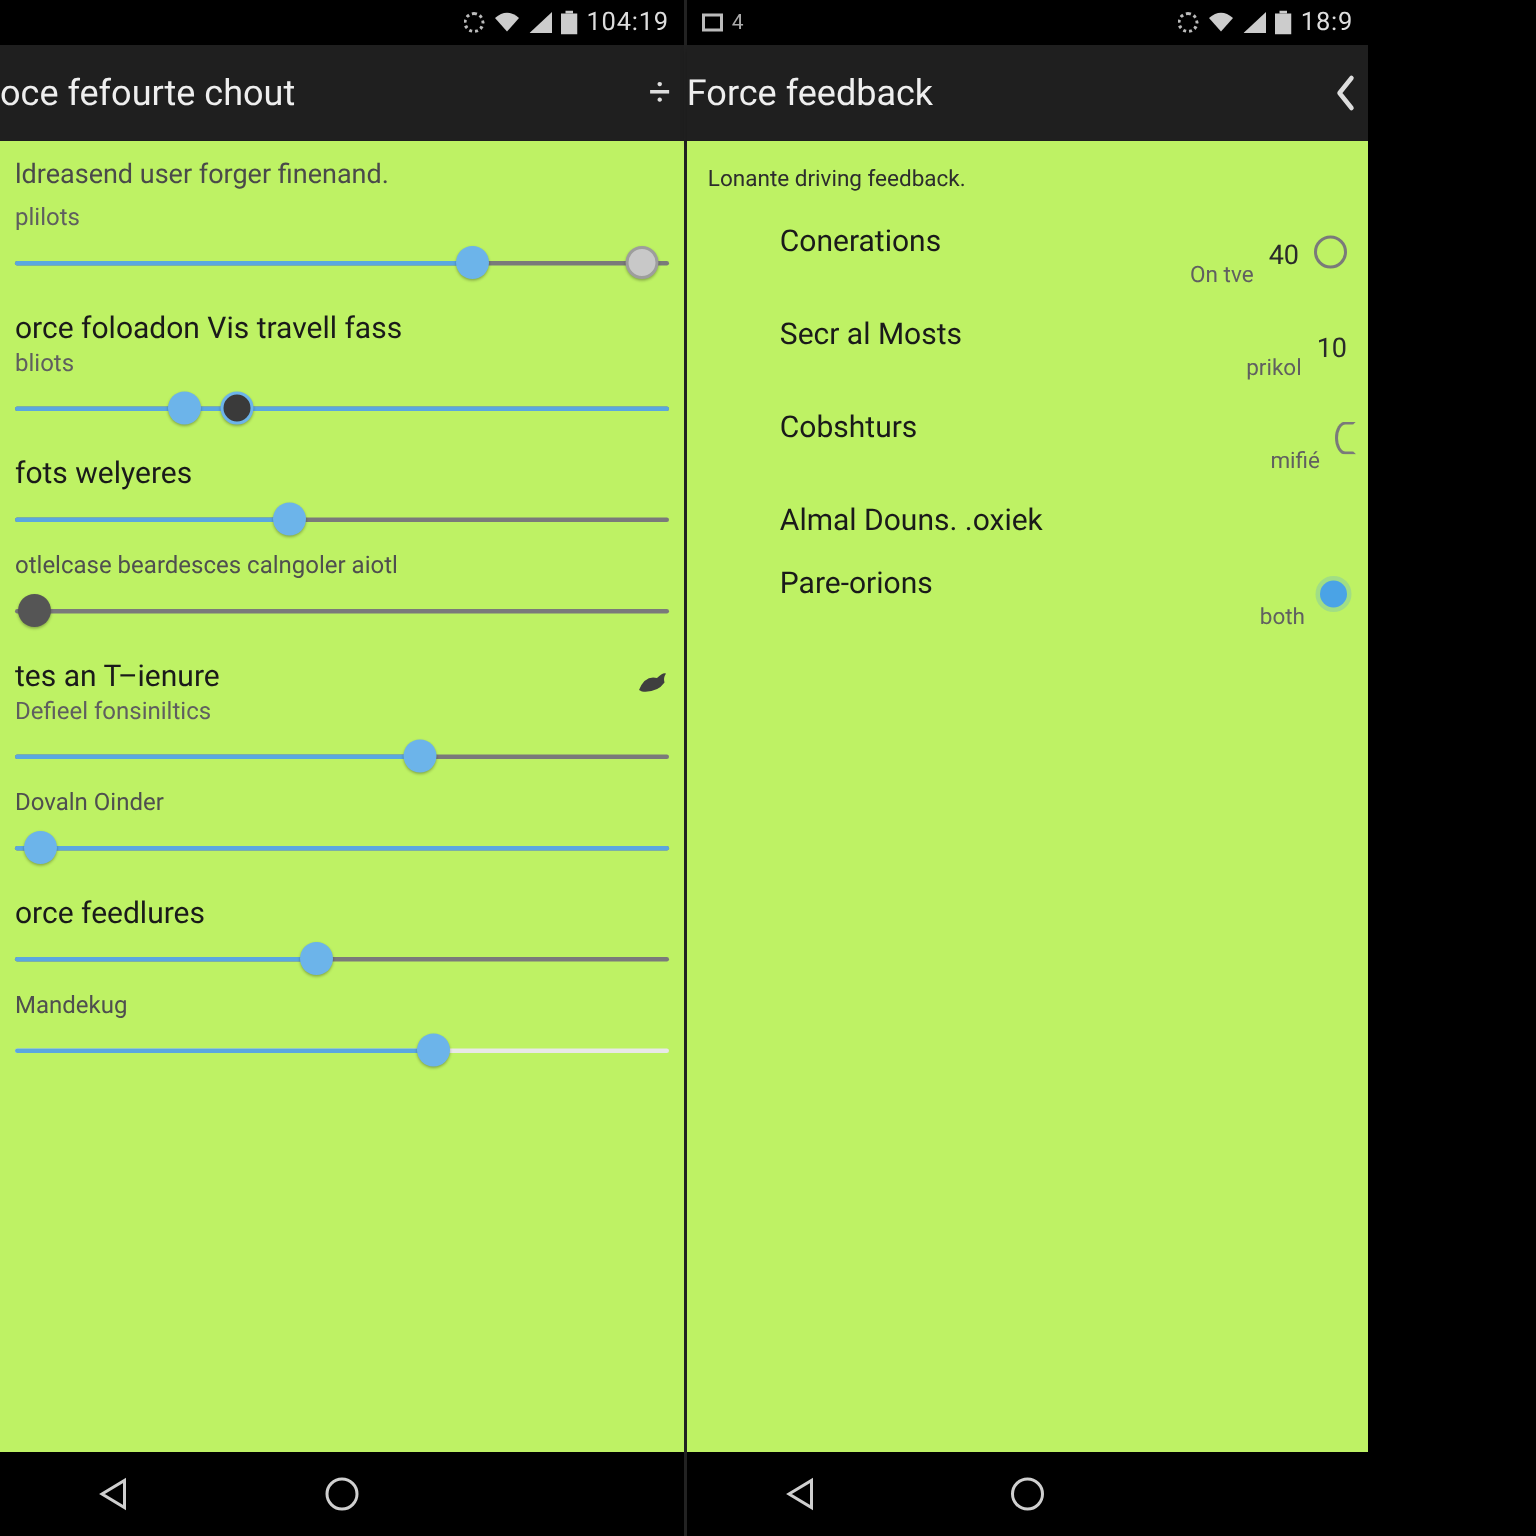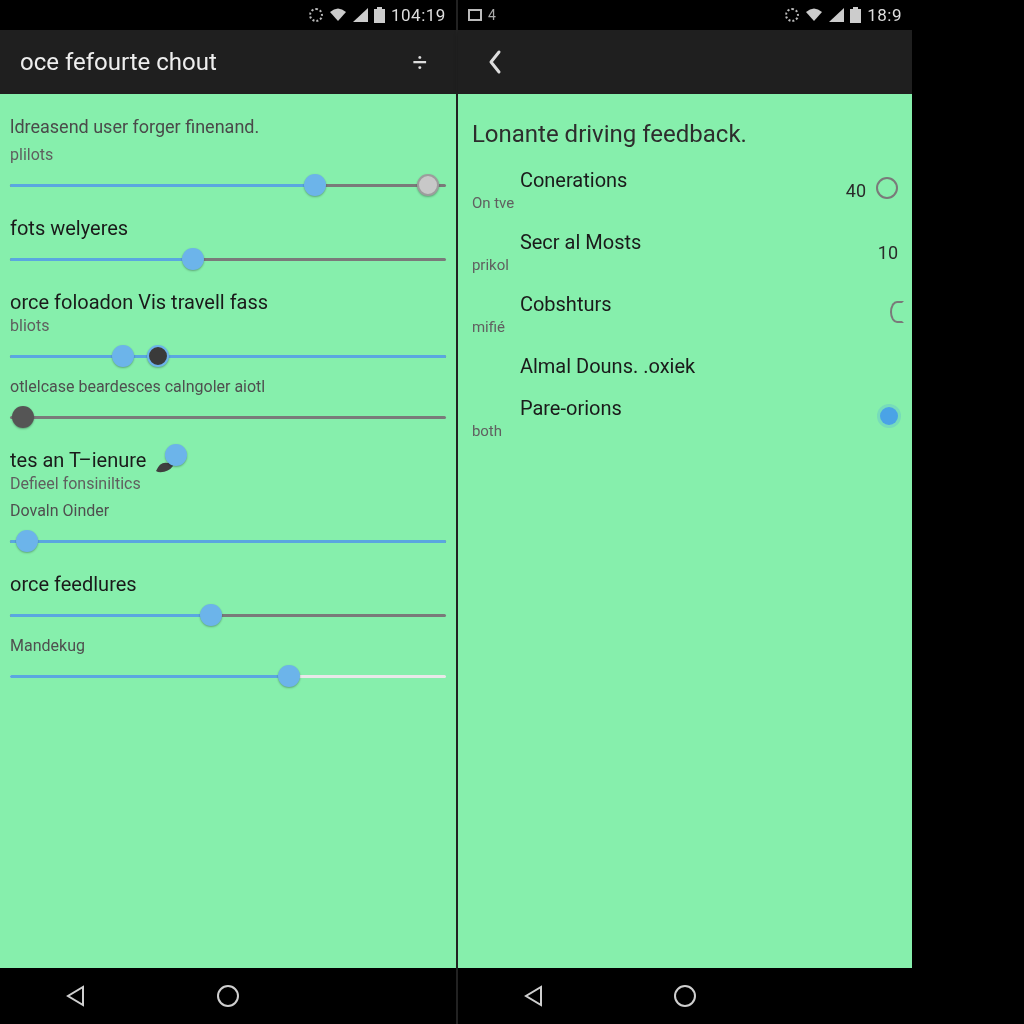--- a/index.html
+++ b/index.html
@@ -10,26 +10,26 @@
 
   
   .statusbar { height:30px; background:#000; color:#ccc; display:flex; align-items:center; justify-content:flex-end; padding:0 10px; font-size:16px; gap:6px; }
   .statusbar .left-ind { margin-right:auto; display:flex; align-items:center; gap:6px; color:#aaa; font-size:14px;}
   .ico { display:inline-block; }
   .ico-gear { width:14px; height:14px; border:2px dotted #bbb; border-radius:50%; }
   .ico-wifi svg, .ico-cell svg, .ico-batt svg, .ico-back-chevron svg { display:block; }
   .clock { font-size:17px; letter-spacing:0.5px; color:#ddd; }
 
   
-  .appbar { height:64px; background:#1f1f1f; color:#eee; display:flex; align-items:center; padding:0 20px; font-size:24px; font-weight:400; box-shadow:0 2px 4px rgba(0,0,0,0.3); }
+  .appbar { height:64px; background:#1f1f1f; color:#eee; display:flex; align-items:center; padding:0 0; font-size:24px; font-weight:400; box-shadow:0 2px 4px rgba(0,0,0,0.3); }
   .appbar .title { flex:1; white-space:nowrap; overflow:hidden; }
   .appbar .action { width:32px; height:32px; display:flex; align-items:center; justify-content:center; color:#ddd; font-size:26px; cursor:pointer;}
 
   
-  .content { flex:1; background:#86efac; overflow:hidden; padding-top:10px; }
+  .content { flex:1; background:#bef264; overflow:hidden; }
   .section-sub { color:#4a4a4a; font-size:18px; padding:12px 10px 4px 10px; }
   .row { padding:4px 10px 0 10px; }
   .label { color:#1a1a1a; font-size:20px; padding:10px 0 2px 0; }
   .sublabel { color:#5f5f5f; font-size:16px; padding-bottom:4px; }
 
   
   .slider { position:relative; height:34px; display:flex; align-items:center; }
   .track { position:absolute; left:0; right:0; height:3px; background:#7a7a7a; border-radius:2px; }
   .fill { position:absolute; left:0; height:3px; background:#5aa7e0; border-radius:2px; }
   .thumb { position:absolute; width:22px; height:22px; border-radius:50%; background:#6cb4ea; top:50%; transform:translate(-50%,-50%); box-shadow:0 1px 2px rgba(0,0,0,0.3); }
@@ -38,21 +38,21 @@
   .thumb.grey { background:#555; }
 
   .twothumb .thumb2 { position:absolute; width:22px; height:22px; border-radius:50%; top:50%; transform:translate(-50%,-50%); }
 
   .infotext { color:#2a2a2a; font-size:19px; padding:14px 10px 2px 10px; line-height:1.35; }
 
   
   .list-item { padding:10px 14px 8px 14px; display:flex; align-items:flex-start; }
   .list-item .texts { flex:1; }
   .li-title { color:#1a1a1a; font-size:20px;margin-left:48px; }
-  .li-sub { color:#606060; font-size:15px; padding-top:2px; }
+  .li-sub { color:#606060; font-size:15px; padding-top:2px;text-align:right; }
   .li-val { color:#2a2a2a; font-size:18px; padding-left:10px; align-self:center; }
   .li-ctrl { padding-left:10px; align-self:center; }
   .radio-off { width:22px; height:22px; border:2px solid #7a7a7a; border-radius:50%; display:inline-block; }
   .radio-on { width:18px; height:18px; border-radius:50%; background:#4aa3e6; display:inline-block; box-shadow:0 0 0 3px rgba(74,163,230,0.25); }
 
   .smallicon { color:#4a4a4a; font-size:18px; padding-left:8px; align-self:center;}
 
   
   .navbar { height:56px; background:#000; display:flex; align-items:center; justify-content:space-around; }
   .navbtn { width:80px; height:40px; display:flex; align-items:center; justify-content:center; color:#cfcfcf; cursor:pointer;}
@@ -100,48 +100,48 @@
         <div class="sublabel">plilots</div>
         <div class="slider twothumb">
           <div class="track"></div>
           <div class="fill" style="width:70%"></div>
           <div class="thumb" style="left:70%"></div>
           <div class="thumb outline thumb2" style="left:96%"></div>
         </div>
       </div>
 
       <div class="row">
-        <div class="label">fots welyeres</div>
-        <div class="slider">
-          <div class="track"></div>
-          <div class="fill" style="width:42%"></div>
-          <div class="thumb" style="left:42%"></div>
-        </div>
-      </div>
-
-      <div class="row">
         <div class="label">orce foloadon Vis travell fass</div>
         <div class="sublabel">bliots</div>
         <div class="slider twothumb">
           <div class="track"></div>
           <div class="fill" style="width:100%"></div>
           <div class="thumb" style="left:26%"></div>
           <div class="thumb dark thumb2" style="left:34%"></div>
         </div>
       </div>
 
       <div class="row">
+        <div class="label">fots welyeres</div>
+        <div class="slider">
+          <div class="track"></div>
+          <div class="fill" style="width:42%"></div>
+          <div class="thumb" style="left:42%"></div>
+        </div>
+      </div>
+
+      <div class="row">
         <div class="sublabel" style="color:#4f4f4f">otlelcase beardesces calngoler aiotl</div>
         <div class="slider">
           <div class="track"></div>
           <div class="thumb grey" style="left:3%"></div>
         </div>
       </div>
 
-      <div class="row" style="display:flex;flex-direction:row;">
+      <div class="row" style="display:flex;flex-direction:column;">
         <div style="display:flex;align-items:center;">
           <div style="flex:1">
             <div class="label">tes an T–ienure</div>
             <div class="sublabel">Defieel fonsiniltics</div>
           </div>
           <div class="smallicon">
             <svg width="22" height="18" viewBox="0 0 22 18">
                 <path d="M2 14 Q6 4 14 6 Q18 2 20 3 Q18 6 19 9 Q14 16 4 15 Z" fill="#3f3f3f"></path>
               </svg>
           </div>
@@ -217,29 +217,30 @@
       <span class="ico ico-batt">
         <svg width="11" height="16" viewBox="0 0 11 16">
             <rect x="0" y="2" width="11" height="14" fill="#ccc"></rect>
             <rect x="3" y="0" width="5" height="2" fill="#ccc"></rect>
           </svg>
       </span>
       <span class="clock">18:9</span>
     </div>
 
     <div class="appbar">
+      <div class="title">Force feedback</div>
       <div class="action">
         <svg width="18" height="28" viewBox="0 0 18 28">
             <path d="M14 4 L6 14 L14 24" fill="none" stroke="#ddd" stroke-width="3" stroke-linecap="round" stroke-linejoin="round"></path>
           </svg>
       </div>
     </div>
 
     <div class="content">
-      <div class="section-sub" style="color:#2d2d2d;font-size:24px;padding:16px 14px 10px 14px">Lonante driving feedback.</div>
+      <div class="section-sub" style="color:#2d2d2d;font-size:15px;padding:16px 14px 10px 14px">Lonante driving feedback.</div>
 
       <div class="list-item">
         <div class="texts">
           <div class="li-title">Conerations</div>
           <div class="li-sub">On tve</div>
         </div>
         <div class="li-val">40</div>
         <div class="li-ctrl"><span class="radio-off"></span></div>
       </div>
 

